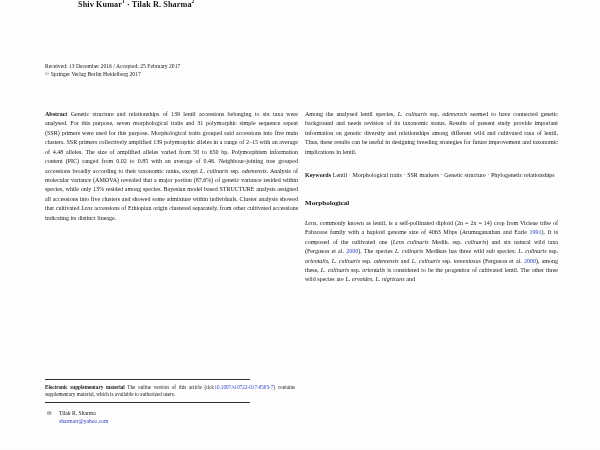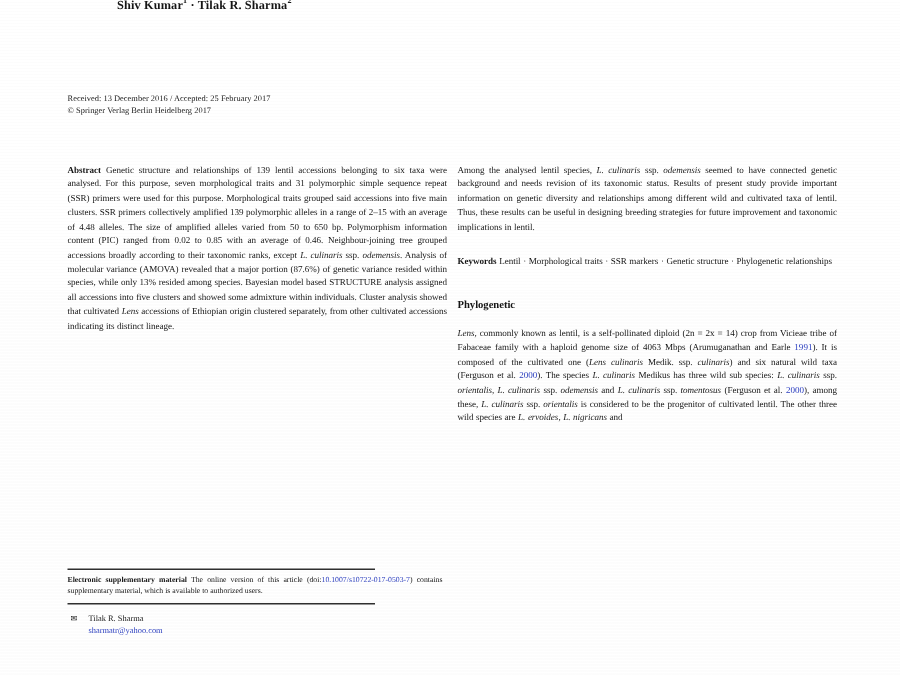--- a/index.html
+++ b/index.html
@@ -148,21 +148,21 @@
     </p>
   </div>
 
   <div class="col col-right">
     <p>Among the analysed lentil species, <i>L. culinaris</i> ssp. <i>odemensis</i> seemed to have connected genetic background and needs revision of its taxonomic status. Results of present study provide important information on genetic diversity and relationships among different wild and cultivated taxa of lentil. Thus, these results can be useful in designing breeding strategies for future improvement and taxonomic implications in lentil.</p>
 
     <p class="kw"><span class="kw-label">Keywords</span>
       <span>Lentil · Morphological traits · SSR markers · Genetic structure · Phylogenetic relationships</span>
     </p>
 
-    <h2 class="section intro-head">Phylogenetic</h2>
+    <h2 class="section intro-head">Morphological</h2>
 
     <p class="intro-body"><i>Lens</i>, commonly known as lentil, is a self-pollinated diploid (2n = 2x = 14) crop from Vicieae tribe of Fabaceae family with a haploid genome size of 4063 Mbps (Arumuganathan and Earle <span class="cite">1991</span>). It is composed of the cultivated one (<i>Lens culinaris</i> Medik. ssp. <i>culinaris</i>) and six natural wild taxa (Ferguson et al. <span class="cite">2000</span>). The species <i>L. culinaris</i> Medikus has three wild sub species: <i>L. culinaris</i> ssp. <i>orientalis</i>, <i>L. culinaris</i> ssp. <i>odemensis</i> and <i>L. culinaris</i> ssp. <i>tomentosus</i> (Ferguson et al. <span class="cite">2000</span>), among these, <i>L. culinaris</i> ssp. <i>orientalis</i> is considered to be the progenitor of cultivated lentil. The other three wild species are <i>L. ervoides</i>, <i>L. nigricans</i> and</p>
   </div>
 
   <div class="footnote-zone">
     <div class="rule"></div>
     <p class="esm"><span class="esm-label">Electronic supplementary material</span>
       <span>The online version of this article (doi:</span><span class="cite">10.1007/s10722-017-0503-7</span><span>) contains supplementary material, which is available to authorized users.</span>
     </p>
     <div class="rule"></div>

